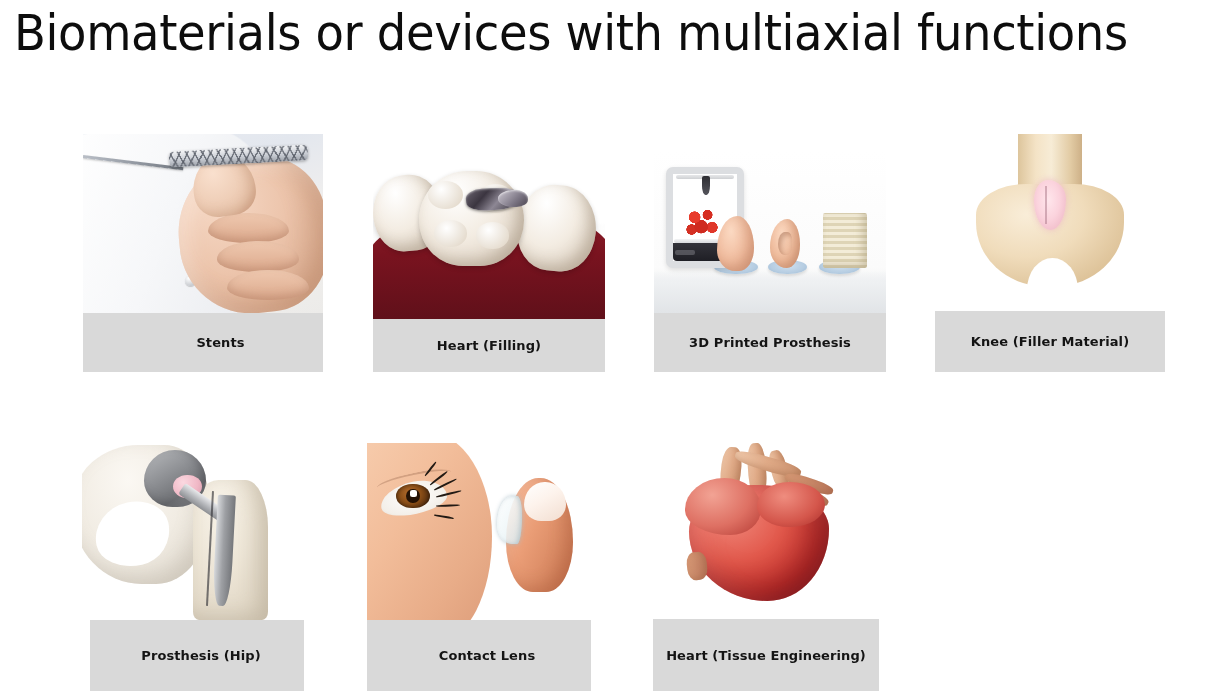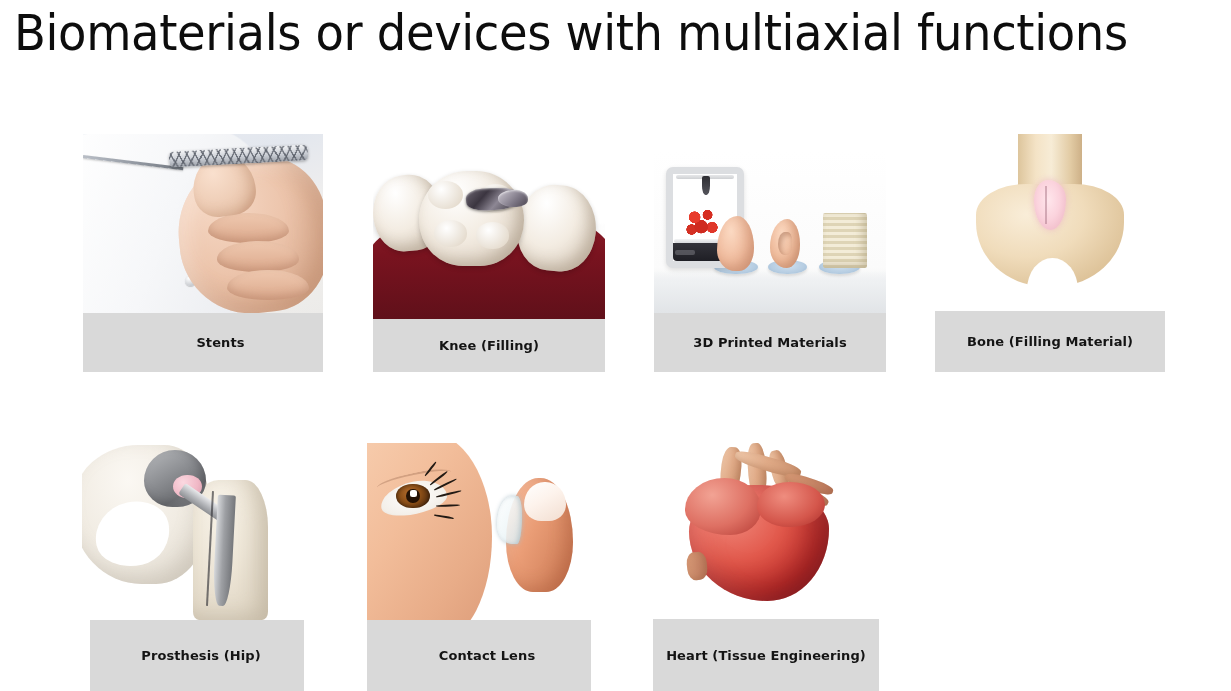--- a/index.html
+++ b/index.html
@@ -472,21 +472,21 @@
       <div class="tooth t2">
         <div class="tooth-cusp" style="left:8%;  top:10%; width:34%; height:30%;"></div>
         <div class="tooth-cusp" style="left:56%; top:14%; width:34%; height:30%;"></div>
         <div class="tooth-cusp" style="left:14%; top:52%; width:32%; height:28%;"></div>
         <div class="tooth-cusp" style="left:54%; top:54%; width:32%; height:28%;"></div>
       </div>
       <div class="filling"></div>
       <div class="filling2"></div>
     </div>
     <div class="card-caption" style="left:0px; top:172px; width:232px; height:53px;">
-      <span>Knee (Filling)</span>
+      <span>Heart (Filling)</span>
     </div>
   </div>
 
   <div class="card" style="left:654px; top:151px; width:232px; height:221px;">
     <div class="card-photo" style="left:0px; top:0px; width:232px; height:162px;">
         <div class="ph printer-bg"></div>
         <div class="table-shelf"></div>
         <div class="petri" style="left:26%; width:19%; bottom:24%;"></div>
         <div class="petri" style="left:49%; width:17%; bottom:24%;"></div>
         <div class="petri" style="left:71%; width:18%; bottom:24%;"></div>
@@ -496,34 +496,34 @@
           <div class="printed-organ"></div>
           <div class="printer-bed"></div>
           <div class="printer-base"></div>
           <div class="printer-label"></div>
         </div>
         <div class="nose"></div>
         <div class="ear"></div>
         <div class="lattice"></div>
     </div>
     <div class="card-caption" style="left:0px; top:162px; width:232px; height:59px;">
-      <span>3D Printed Materials</span>
+      <span>3D Printed Prosthesis</span>
     </div>
   </div>
 
   <div class="card" style="left:935px; top:134px; width:230px; height:238px;">
     <div class="card-photo" style="left:0px; top:0px; width:230px; height:177px;">
       <div class="ph bone-bg"></div>
       <div class="bone-shaft"></div>
       <div class="bone-condyle"></div>
       <div class="bone-notch"></div>
       <div class="bone-filler"></div>
     </div>
     <div class="card-caption" style="left:0px; top:177px; width:230px; height:61px;">
-      <span>Bone (Filling Material)</span>
+      <span>Knee (Filler Material)</span>
     </div>
   </div>
 
   <div class="card" style="left:82px; top:441px; width:222px; height:250px;">
     <div class="card-photo" style="left:0px; top:0px; width:222px; height:179px;">
       <div class="ph hip-bg"></div>
       <div class="pelvis"></div>
       <div class="pelvis-hole"></div>
       <div class="femur"></div>
       <div class="acetab-cup"></div>

